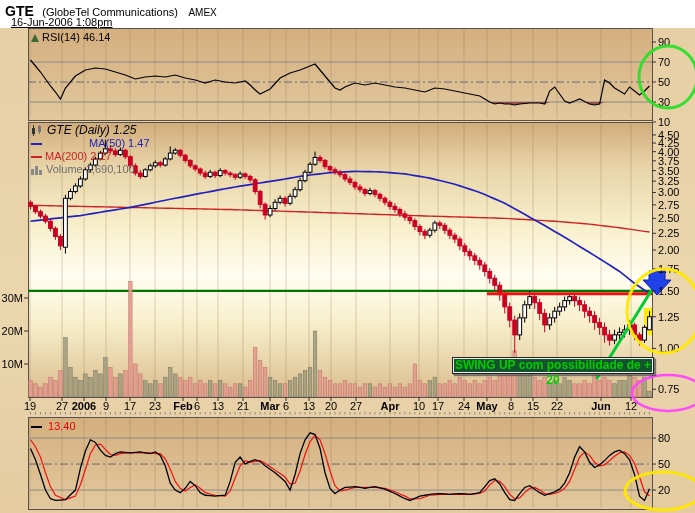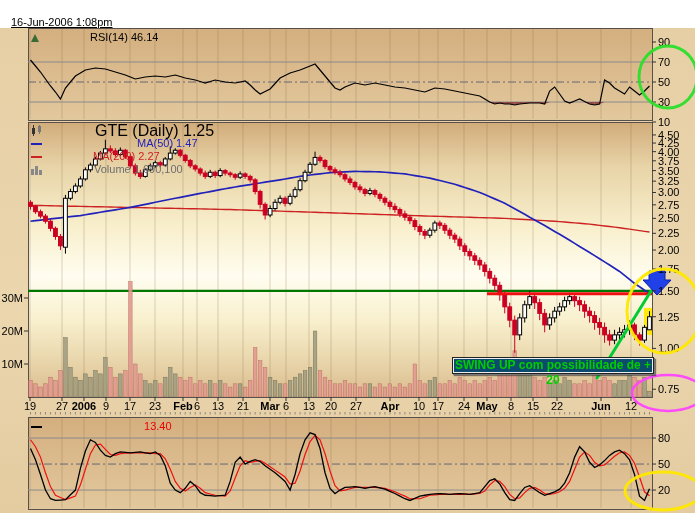--- a/index.html
+++ b/index.html
@@ -26,38 +26,43 @@
   #main-bg{left:28px;top:122px;width:625px;height:276px;
      background:linear-gradient(180deg,#D2AC7B 0%,#E8D4A8 16%,#F8EFCC 38%,#FFFDF0 56%,#F8F0CD 72%,#E9D5AB 87%,#D9BB8C 100%);}
   #sto-bg{left:28px;top:417px;width:625px;height:93px;
      background:linear-gradient(180deg,#D4AF7F 0%,#DCBD90 55%,#E2C89D 100%);}
   #chart{left:0;top:0;width:695px;height:513px;pointer-events:none;}
   
   .legend{font-size:11px;color:#000;white-space:nowrap;line-height:13px;}
   #rsi-legend{left:31px;top:31px;}
   #main-legend{left:31px;top:124px;}
   #sto-legend{left:31px;top:420px;}
-  .lg-row{height:13px;display:flex;align-items:center;gap:48px;}
+  .lg-row{height:13px;display:flex;align-items:center;}
   .dash{display:inline-block;width:11px;height:2px;margin-right:3px;}
   .tri-icon{display:inline-block;width:0;height:0;margin-right:3px;
      border-left:4px solid transparent;border-right:4px solid transparent;
      border-bottom:8px solid #3a6b35;}
   .ma50-t{color:#2222BB;padding-left:44px;} .ma200-t{color:#CC2222;text-align:center;} .vol-t{color:#6f6f6f;}
   .red-t{color:#EE0000;}
   .candle-ico svg,.vol-ico svg{margin-right:3px;display:block;}
   
-  #annot{left:452px;top:357px;width:200px;height:15px;background:#0c4a6e;
+  #annot{left:452px;top:357px;width:200px;height:15px;background:#14532d;
      border:1px solid #222;box-shadow:1px 1px 0 #777,2px 2px 1px rgba(40,40,40,.55),inset 0 0 0 1px #eee;
      font-size:12px;font-weight:bold;color:#00CC00;line-height:15px;
      text-align:center;letter-spacing:0px;}
 </style>
 </head>
 <body>
 
 <div id="hdr" class="abs">
+  <div id="title-line" class="abs">
+    <span class="sym">GTE</span>
+    <span class="coname">(GlobeTel Communications)</span>
+    <span class="exch">AMEX</span>
+  </div>
   <div id="date-line" class="abs">16-Jun-2006 1:08pm</div>
 </div>
 
 <div id="chartbg" class="abs"></div>
 <div id="rsi-bg" class="abs panel"></div>
 <div id="main-bg" class="abs panel"></div>
 <div id="sto-bg" class="abs panel"></div>
 
 <svg id="chart" class="abs" width="695" height="513" viewBox="0 0 695 513">
     <defs>
@@ -805,21 +810,21 @@
 <div id="main-legend" class="abs legend">
   <div class="lg-row">
       <span class="candle-ico">
       <svg width="13" height="11">
           <rect x="1" y="3" width="3" height="6" fill="#333"></rect>
           <line x1="2.5" y1="0" x2="2.5" y2="11" stroke="#333"></line>
           <rect x="7" y="1" width="3" height="6" fill="#777"></rect>
           <line x1="8.5" y1="0" x2="8.5" y2="9" stroke="#777"></line>
         </svg>
       </span>
-    <span style="font-size:16px;">GTE (Daily) 1.25</span>
+    <span style="font-size:12px;font-style:italic;">GTE (Daily) 1.25</span>
     </div>
   <div class="lg-row">
       <span class="dash" style="background:#2222BB;"></span>
     <span class="ma50-t">MA(50) 1.47</span>
     </div>
   <div class="lg-row">
       <span class="dash" style="background:#CC2222;"></span>
     <span class="ma200-t">MA(200) 2.27</span>
     </div>
   <div class="lg-row">

